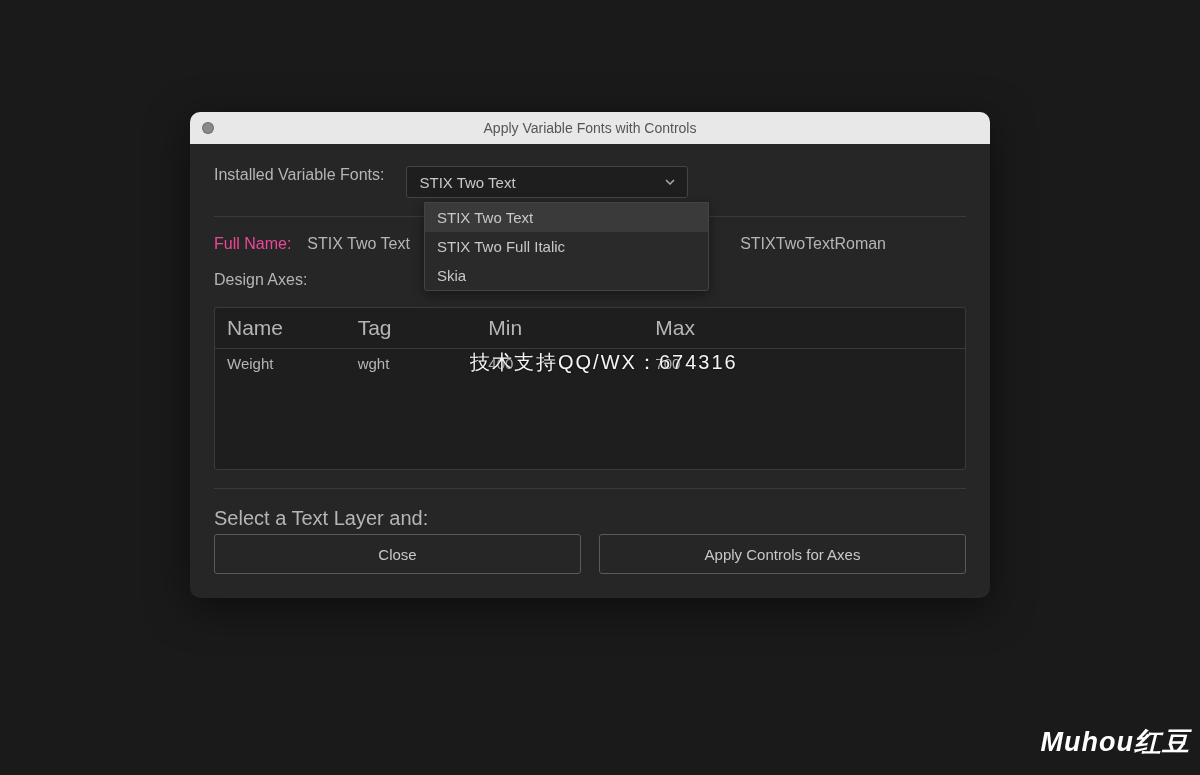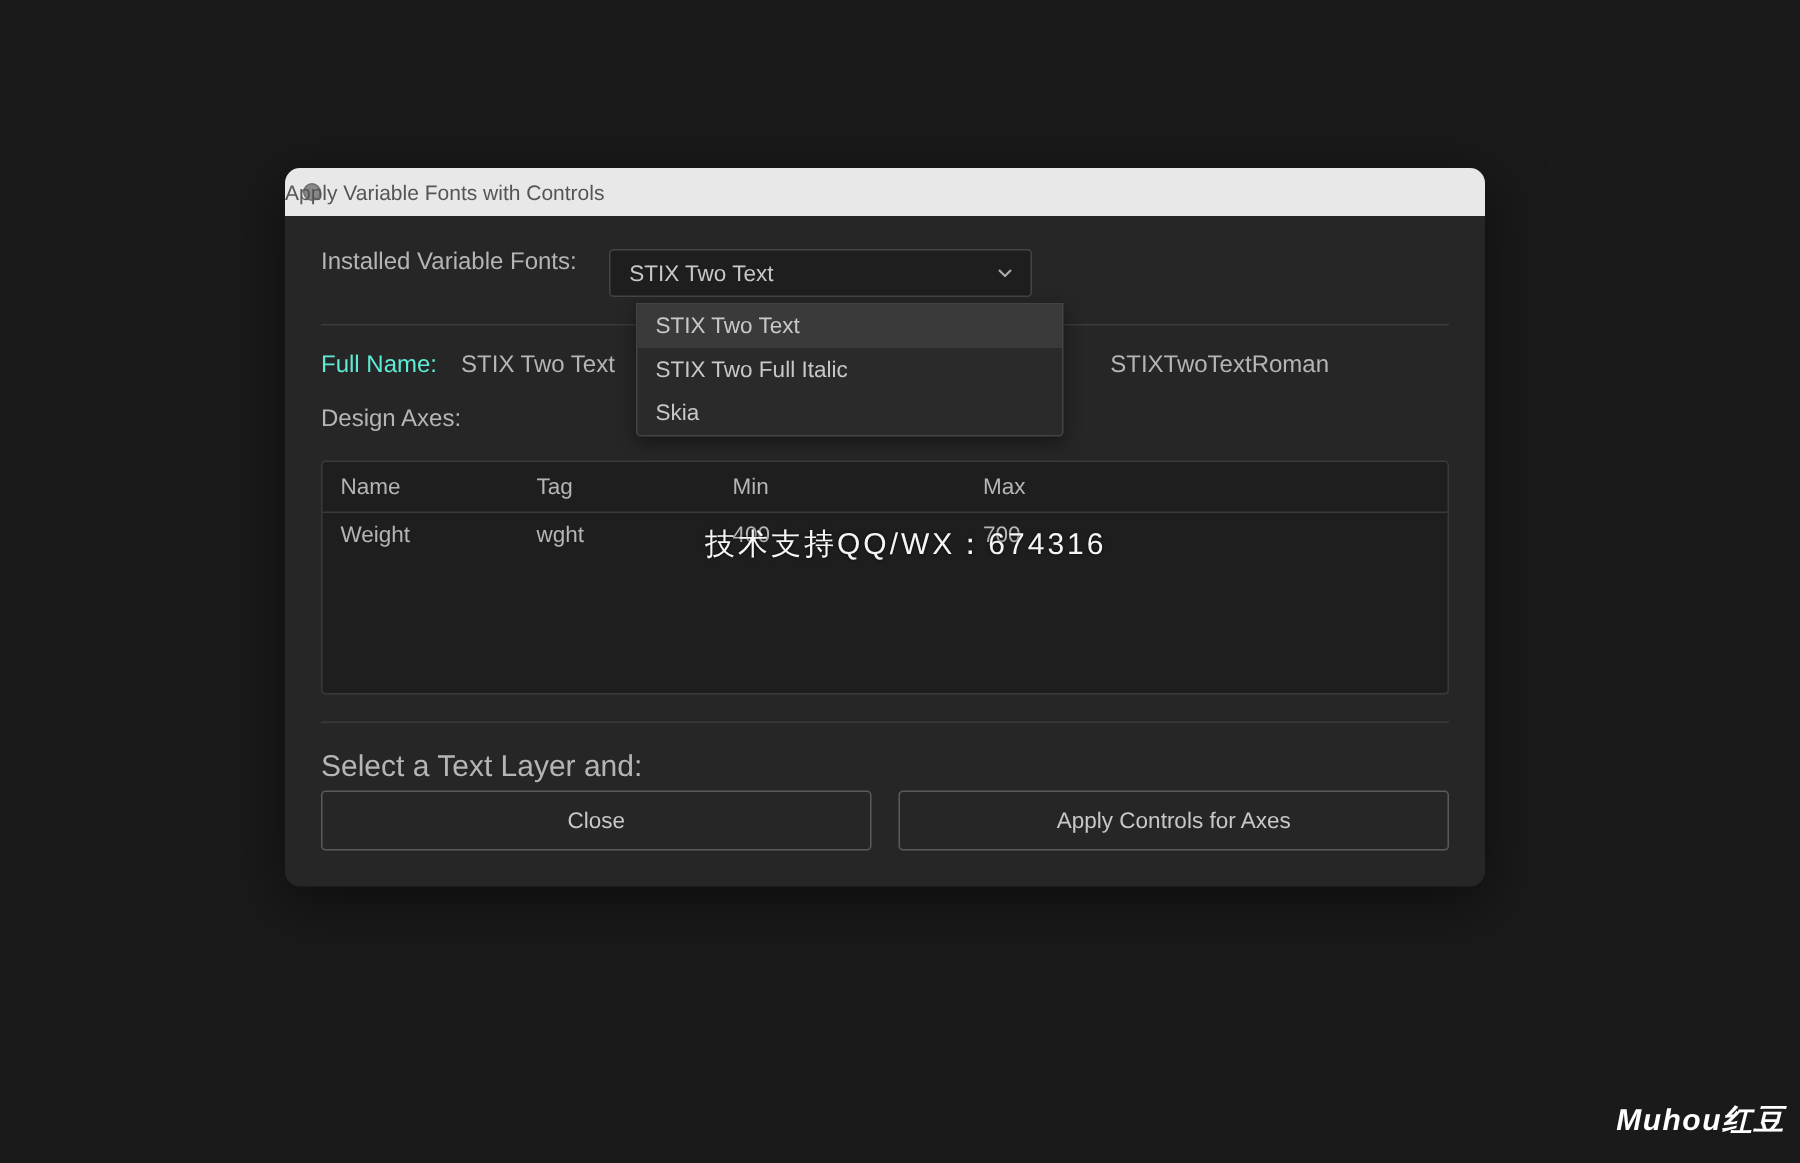--- a/index.html
+++ b/index.html
@@ -38,20 +38,21 @@
       height: 12px;
       border-radius: 50%;
       background: #888;
       border: 0.5px solid rgba(0,0,0,0.2);
       margin-left: 12px;
     }
     .title {
       position: absolute;
       left: 0;
       right: 0;
+      text-align: center;
       color: #555;
       font-size: 14px;
       pointer-events: none;
     }
     .content {
       padding: 22px 24px 24px 24px;
       color: #b5b5b5;
     }
     .row {
       display: flex;
@@ -108,38 +109,38 @@
       border-top: 1px solid #3a3a3a;
       margin: 12px 0 18px 0;
     }
     .info-row {
       display: flex;
       font-size: 16px;
       margin-bottom: 18px;
       gap: 16px;
     }
     .info-label {
-      color: #5eead4;
+      color: #ec4899;
     }
     .info-value {
       color: #b5b5b5;
     }
     .table {
       width: 100%;
       background: #1e1e1e;
       border: 1px solid #3a3a3a;
       border-radius: 3px;
       margin-top: 6px;
       margin-bottom: 18px;
     }
     .thead {
       display: flex;
       padding: 8px 12px;
       color: #b5b5b5;
-      font-size: 15px;
+      font-size: 21px;
       border-bottom: 1px solid #3a3a3a;
     }
     .tbody {
       min-height: 120px;
     }
     .trow {
       display: flex;
       padding: 6px 12px;
       color: #b5b5b5;
       font-size: 15px;
@@ -181,21 +182,21 @@
       text-shadow: 0 0 2px rgba(0,0,0,0.8);
       pointer-events: none;
     }
     .watermark {
       position: absolute;
       right: 10px;
       bottom: 15px;
       color: #fff;
       font-style: italic;
       font-weight: bold;
-      font-size: 20px;
+      font-size: 27px;
       letter-spacing: 1px;
     }
   </style>
 </head>
 <body>
 
 <div class="window">
   <div class="titlebar">
     <div class="close-btn"></div>
     <div class="title">Apply Variable Fonts with Controls</div>

